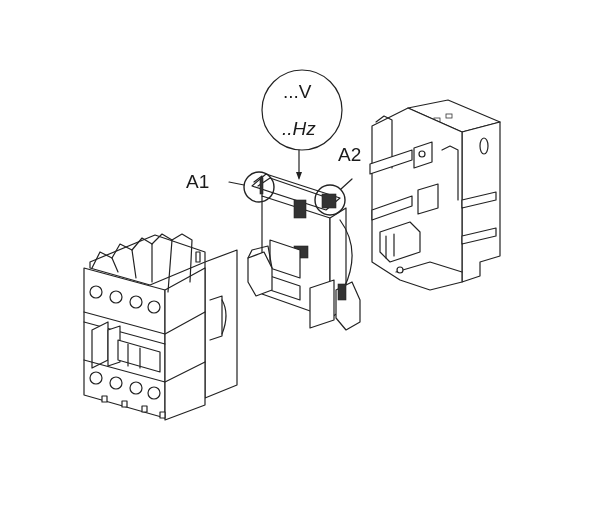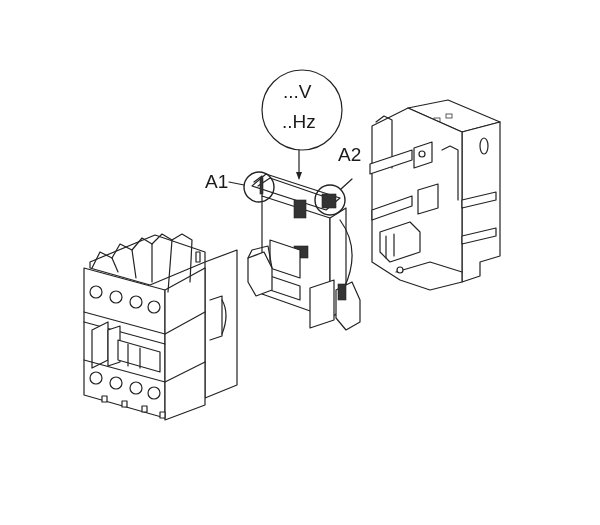--- a/index.html
+++ b/index.html
@@ -138,15 +138,15 @@
   </g>
 
   <g>
     <circle cx="330" cy="200" r="15" fill="none" stroke="#222222" stroke-width="1.4"></circle>
     <line class="lo" x1="341" y1="189" x2="352" y2="179"></line>
   </g>
 </svg>
 </div>
 
 <div class="lbl" style="left:283px; top:82px;">...V</div>
-<div class="lbl" style="left:282px; top:112px;">..Hz</div>
-<div class="lbl" style="left:205px; top:172px;">A1</div>
+<div class="lbl" style="left:282px; top:119px;font-style:italic;">..Hz</div>
+<div class="lbl" style="left:186px; top:172px;">A1</div>
 <div class="lbl" style="left:338px; top:145px;">A2</div>
 
 </body></html>

